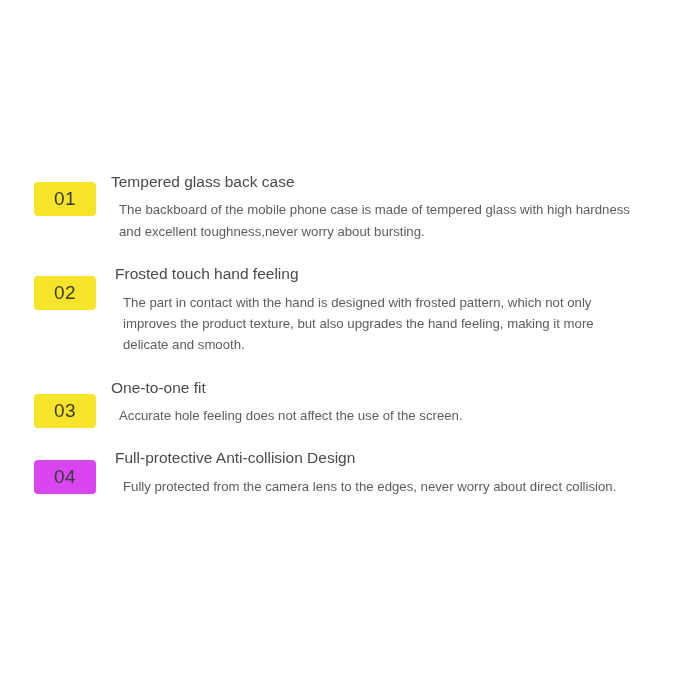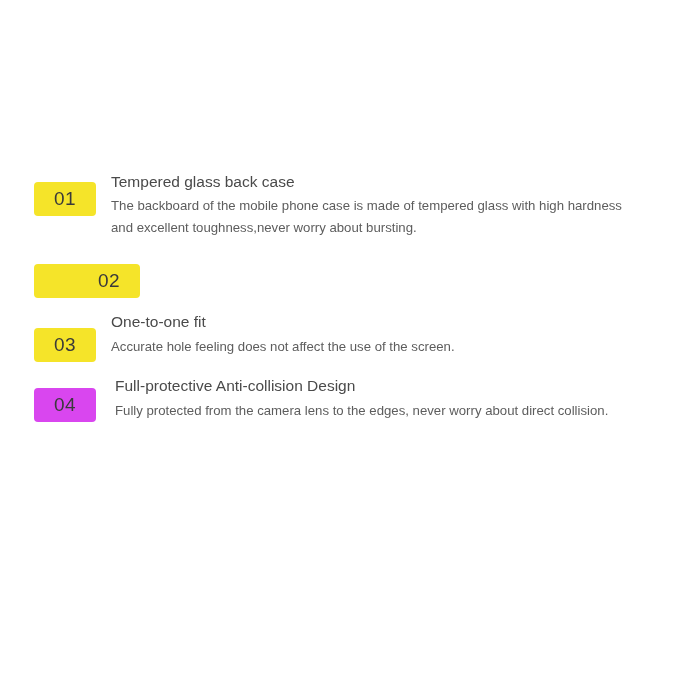--- a/index.html
+++ b/index.html
@@ -55,25 +55,25 @@
     font-size: 15.5px;
     font-weight: normal;
     color: #4a4a4a;
     line-height: 1.25;
     margin: 0 0 4px 0;
   }
   .feature-desc {
     font-size: 13.2px;
     color: #5d5d5d;
     line-height: 1.62;
-    margin: 0;
+    margin: 8px;
   }
   
   .feature-1 .badge { margin-top: 10px; }
-  .feature-2 .badge { margin-top: 12px; padding-left: 44px; }
+  .feature-2 .badge { margin-top: 12px; }
   .feature-3 .badge { margin-top: 16px; }
   .feature-4 .badge { margin-top: 12px; }
   .feature-2 { margin-top: 22px; }
   .feature-3 { margin-top: 26px; }
   .feature-4 { margin-top: 40px; }
   .feature-2 .feature-text,
   .feature-4 .feature-text { padding-left: 19px; }
 </style>
 </head>
 <body style="background: rgb(255, 255, 255);">
@@ -84,20 +84,24 @@
     <div class="feature feature-1">
       <div class="badge" style="background: rgb(245, 228, 41);">01</div>
       <div class="feature-text">
         <p class="feature-title">Tempered glass back case</p>
         <p class="feature-desc">The backboard of the mobile phone case is made of tempered glass with high hardness and excellent toughness,never worry about bursting.</p>
       </div>
     </div>
 
     <div class="feature feature-2">
       <div class="badge" style="background: rgb(245, 228, 41);">02</div>
+      <div class="feature-text">
+        <p class="feature-title">Frosted touch hand feeling</p>
+        <p class="feature-desc">The part in contact with the hand is designed with frosted pattern, which not only improves the product texture, but also upgrades the hand feeling, making it more delicate and smooth.</p>
+      </div>
     </div>
 
     <div class="feature feature-3">
       <div class="badge" style="background: rgb(245, 228, 41);">03</div>
       <div class="feature-text">
         <p class="feature-title">One-to-one fit</p>
         <p class="feature-desc">Accurate hole feeling does not affect the use of the screen.</p>
       </div>
     </div>
 

